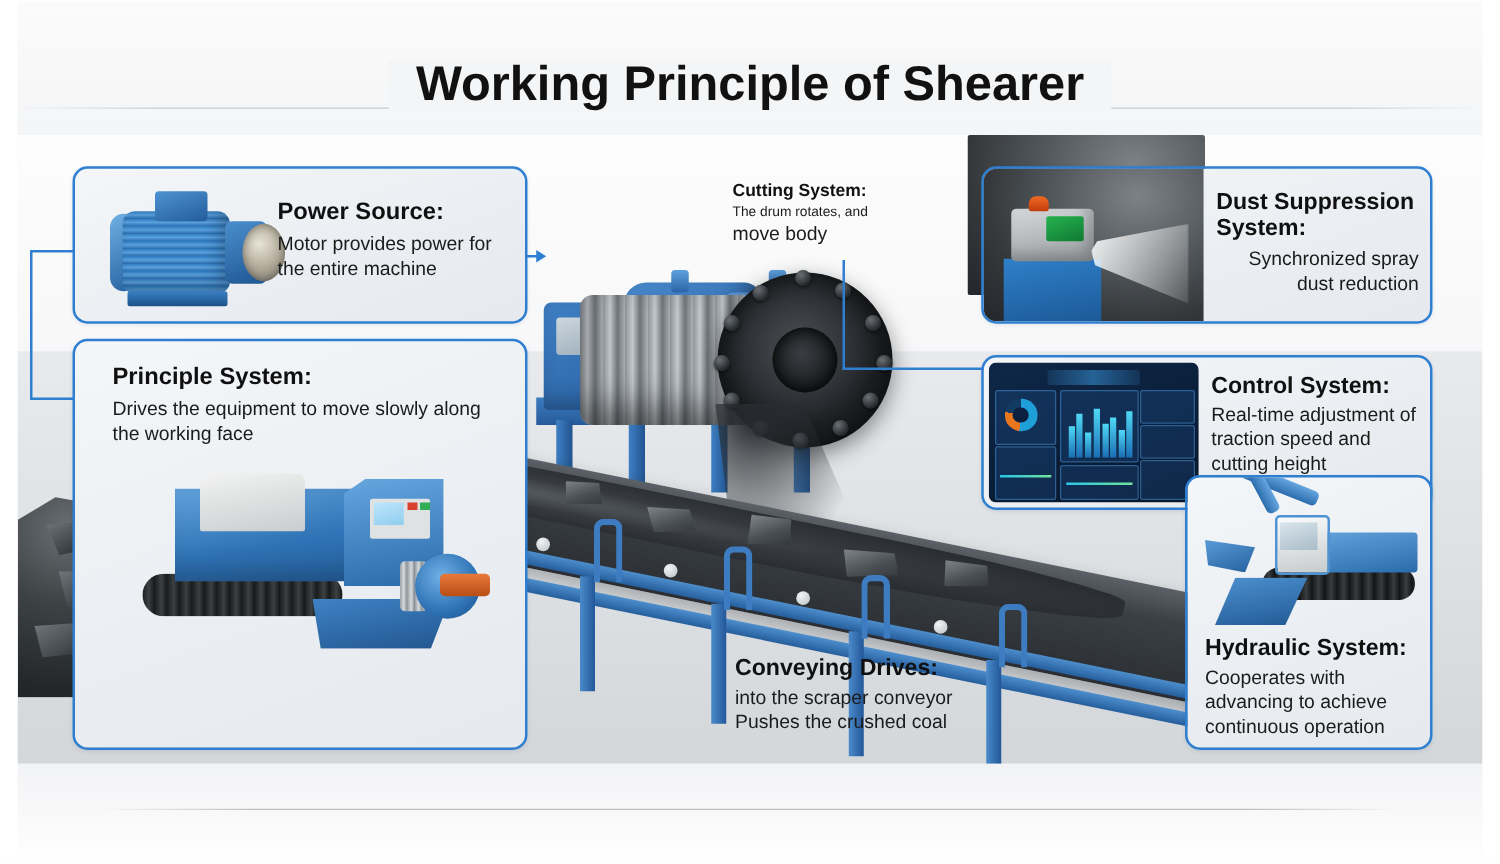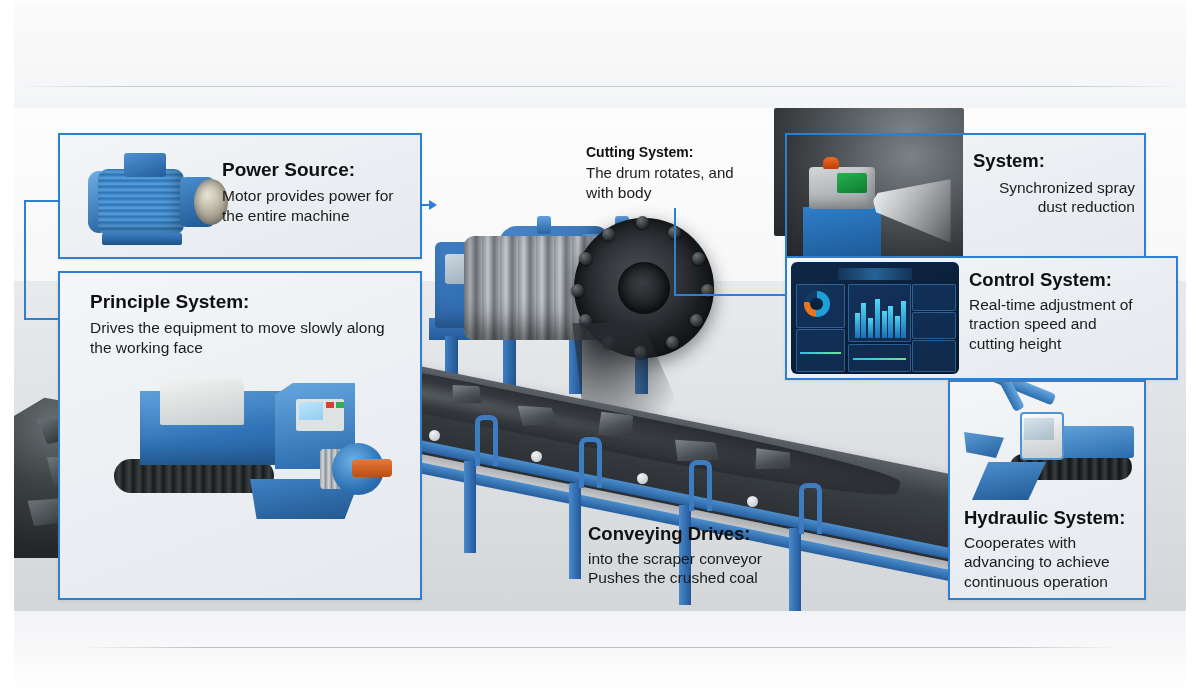--- a/index.html
+++ b/index.html
@@ -52,21 +52,21 @@
     position:absolute;left:0;right:0;top:18px;display:flex;
     align-items:center;justify-content:center;
   }
   .footer-text{
     background:#f5f6f7;padding:0 18px;font-size:25px;font-weight:bold;
     color:#101010;white-space:nowrap;line-height:1.2;
   }
 
   
   .card{
-    position:absolute;border:2px solid #2f7fd1;border-radius:0;
+    position:absolute;border:2px solid #2f7fd1;border-radius:12px;
     background:linear-gradient(160deg,#f4f6f8 0%,#eaeef2 60%,#e6eaee 100%);
     box-shadow:0 1px 3px rgba(40,70,110,.10);
     overflow:hidden;
   }
 
   .hdr{
     font-weight:bold;color:#101010;line-height:1.12;
   }
   .bdy{ color:#1b1b1b;line-height:1.26; }
 
@@ -403,20 +403,23 @@
     border-left:8px solid #2f7fd1;
   }
 </style>
 </head>
 <body>
 
 <div id="stage">
 
   <div class="header">
     <div class="header-rule"></div>
+    <div class="title-wrap">
+      <span class="title-text">Working Principle of Shearer</span>
+    </div>
   </div>
 
   <div class="scene">
 
     <div class="floor"></div>
 
     <div style="position:absolute;left:760px;top:0;width:190px;height:128px;overflow:hidden;border-radius:2px;">
       <div class="mine-bg"></div>
     </div>
 
@@ -546,48 +549,49 @@
       <div class="cr-led-r"></div>
       <div class="cr-led-g"></div>
       <div class="cr-hubring"></div>
       <div class="cr-hub"></div>
       <div class="cr-rod"></div>
     </div>
   </div>
 
   <div style="position:absolute;left:586px;top:145px;width:180px;">
     <div class="hdr" style="font-size:14px;margin-bottom:3px;">Cutting System:</div>
-    <div class="bdy" style="font-size:15px;">The drum rotates, and</div>
-    <div class="bdy" style="font-size:15.5px;">with body</div>
+    <div class="bdy" style="font-size:11px;">The drum rotates, and</div>
+    <div class="bdy" style="font-size:15.5px;">move body</div>
   </div>
 
   <div style="position:absolute;left:588px;top:524px;width:230px;">
     <div class="hdr" style="font-size:18.5px;margin-bottom:4px;">Conveying Drives:</div>
     <div class="bdy" style="font-size:15.5px;">into the scraper conveyor</div>
     <div class="bdy" style="font-size:15.5px;">Pushes the crushed coal</div>
   </div>
 
   <div class="card" style="left:785px;top:133px;width:357px;height:122px;">
     <div style="position:absolute;left:0;top:0;width:176px;height:100%;overflow:hidden;">
       <div class="mine-bg"></div>
       <div class="spray">
         <div class="sp-ped"></div>
         <div class="sp-head"></div>
         <div class="sp-lamp"></div>
         <div class="sp-disp"></div>
         <div class="sp-jet"></div>
       </div>
     </div>
     <div style="position:absolute;left:186px;top:16px;width:162px;">
+      <div class="hdr" style="font-size:18.5px;">Dust Suppression</div>
       <div class="hdr" style="font-size:18.5px;margin-bottom:6px;">System:</div>
       <div class="bdy" style="font-size:15.5px;text-align:right;">Synchronized spray dust reduction</div>
     </div>
   </div>
 
-  <div class="card" style="left:785px;top:256px;width:357px;height:120px;padding-left:32px;">
+  <div class="card" style="left:785px;top:284px;width:357px;height:120px;">
     <div style="position:absolute;left:4px;top:4px;width:168px;height:112px;overflow:hidden;border-radius:6px;">
       <div class="dash">
         <div class="dash-title"></div>
         <div class="dbox" style="left:3%;top:20%;width:28%;height:37%;">
           <div class="donut" style="left:14%;top:14%;width:56%;height:62%;"></div>
         </div>
         <div class="dbox" style="left:34%;top:20%;width:36%;height:50%;">
           <div class="dbar" style="left:10%;height:44%;"></div>
           <div class="dbar" style="left:20%;height:62%;"></div>
           <div class="dbar" style="left:32%;height:36%;"></div>

